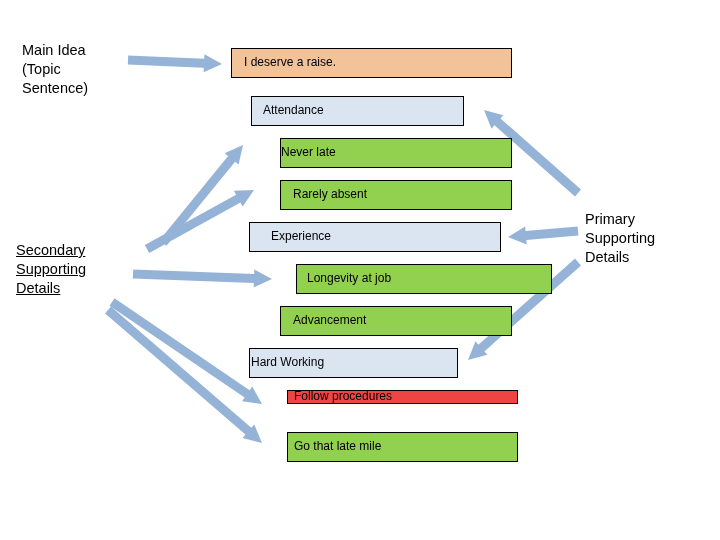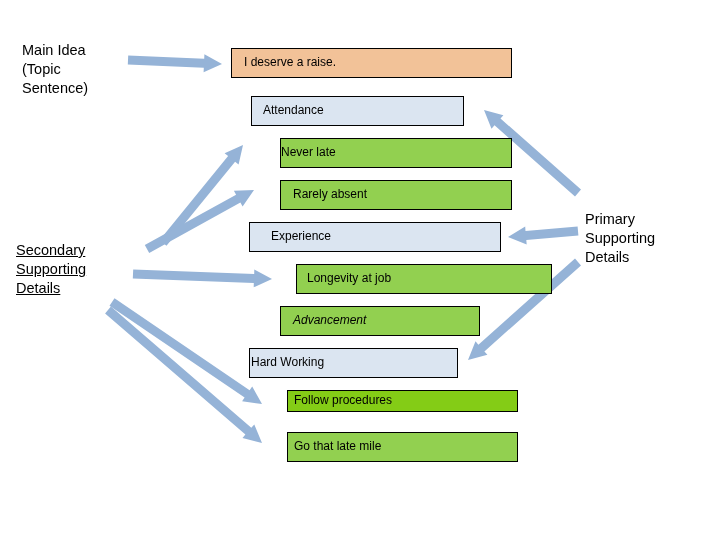--- a/index.html
+++ b/index.html
@@ -75,27 +75,27 @@
       </div>
       <div class="box" style="left: 280px; top: 180px; width: 232px; height: 30px; background: rgb(146, 208, 80); padding-left: 12px;">
         <span>Rarely absent</span>
       </div>
       <div class="box" style="left: 249px; top: 222px; width: 252px; height: 30px; background: rgb(219, 229, 241); padding-left: 21px;">
         <span>Experience</span>
       </div>
       <div class="box" style="left: 280px; top: 264px; width: 256px; height: 30px; background: rgb(146, 208, 80); padding-left: 10px; margin-left: 16px;">
         <span>Longevity at job</span>
       </div>
-      <div class="box" style="left: 280px; top: 306px; width: 200px; height: 30px; background: rgb(146, 208, 80); padding-left: 12px; font-style: italic;">
+      <div class="box" style="left: 280px; top: 306px; width: 232px; height: 30px; background: rgb(146, 208, 80); padding-left: 12px;">
         <span>Advancement</span>
       </div>
       <div class="box" style="left: 249px; top: 348px; width: 209px; height: 30px; background: rgb(219, 229, 241); padding-left: 1px;">
         <span>Hard Working</span>
       </div>
-      <div class="box" style="left: 287px; top: 390px; width: 231px; height: 22px; background: #84cc16; padding-left: 6px;">
+      <div class="box" style="left: 287px; top: 390px; width: 231px; height: 14px; background: #ef4444; padding-left: 6px;">
         <span>Follow procedures</span>
       </div>
       <div class="box" style="left: 287px; top: 432px; width: 231px; height: 30px; background: rgb(146, 208, 80); padding-left: 6px;">
         <span>Go that late mile</span>
       </div>
     </div>
   <div id="labels-root">
       <div class="label" style="left: 22px; top: 41px;">Main Idea
 (Topic
 Sentence)</div>

